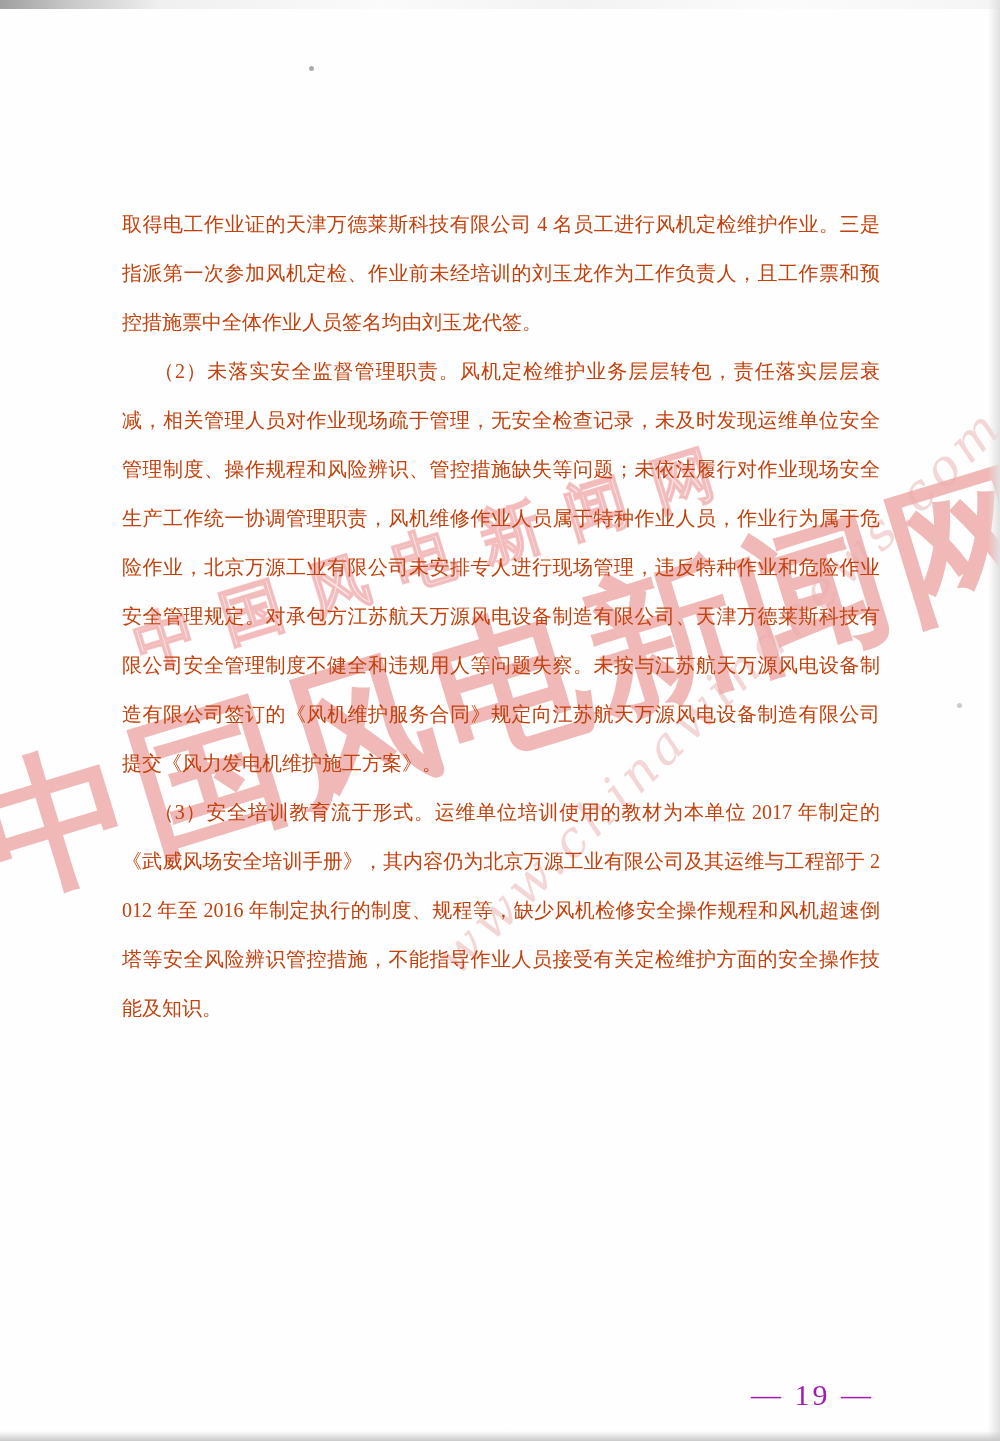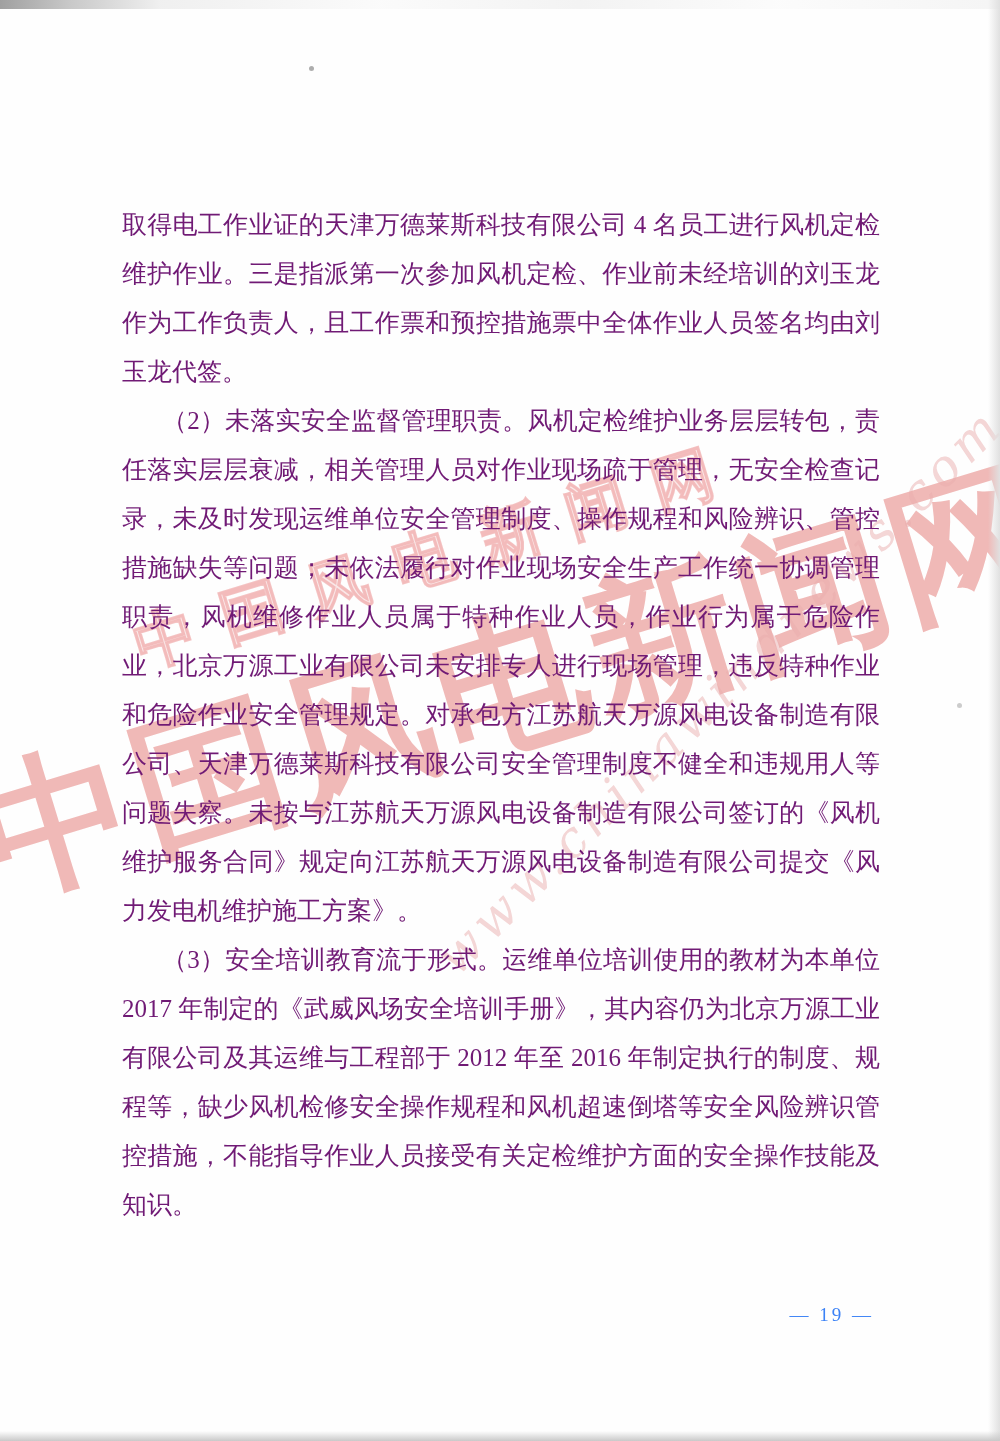--- a/index.html
+++ b/index.html
@@ -68,39 +68,39 @@
   
   .content {
     position: absolute;
     z-index: 2;
     left: 122px;
     width: 758px;
     top: 200px;
   }
   .par {
     margin: 0;
-    font-size: 25px;
+    font-size: 20px;
     line-height: 49px;
-    color: #701a75;
+    color: #c2410c;
     text-align: justify;
     text-justify: inter-ideograph;
     word-break: break-all;
   }
   .par.indent {
     text-indent: 1.6em;
   }
 
   .page-number {
     position: absolute;
     z-index: 2;
-    top: 1304px;
+    top: 1378px;
     right: 126px;
-    font-size: 19px;
+    font-size: 30px;
     letter-spacing: 3px;
-    color: #3b82f6;
+    color: #a21caf;
     font-family: "Liberation Serif", "DejaVu Serif", serif;
   }
 
   
   .scan-edge-top {
     position: absolute;
     z-index: 3;
     top: 0; left: 0; right: 0;
     height: 9px;
     background: linear-gradient(to right,

